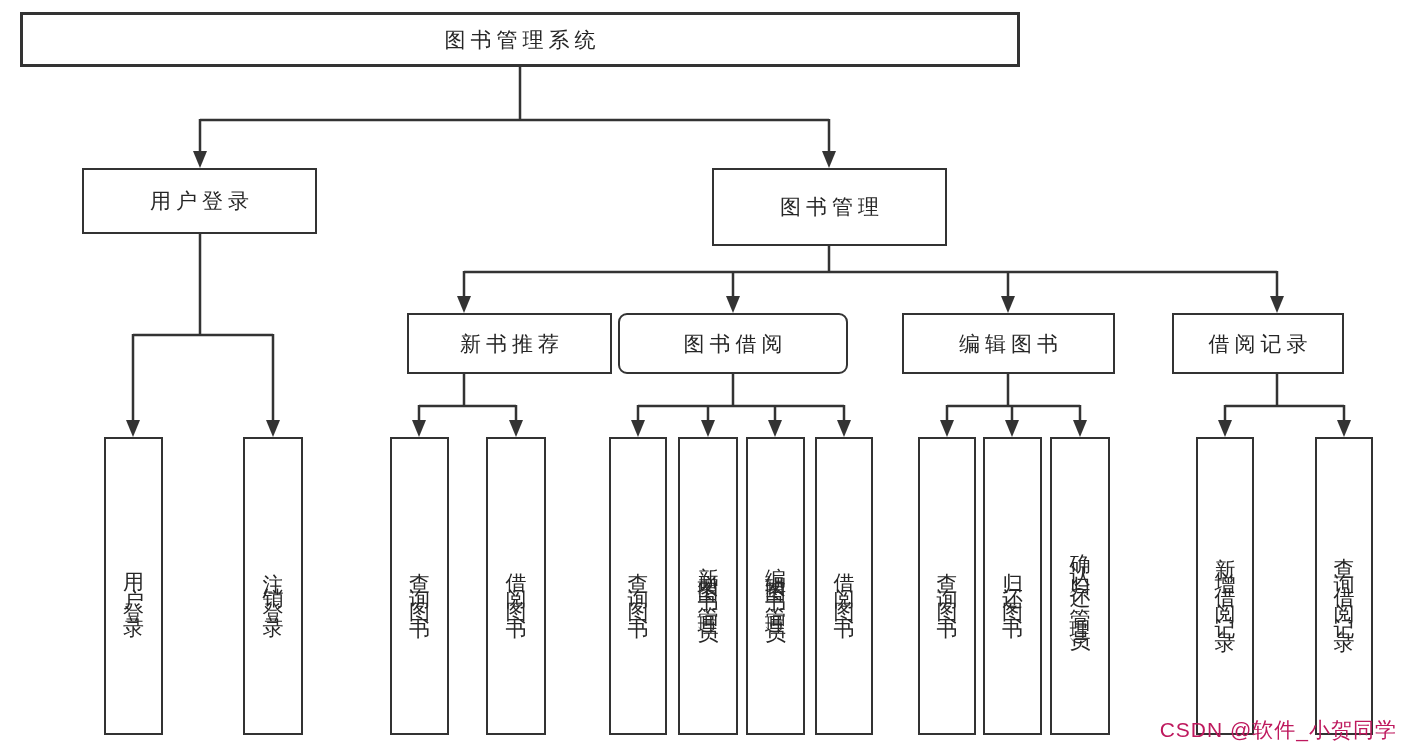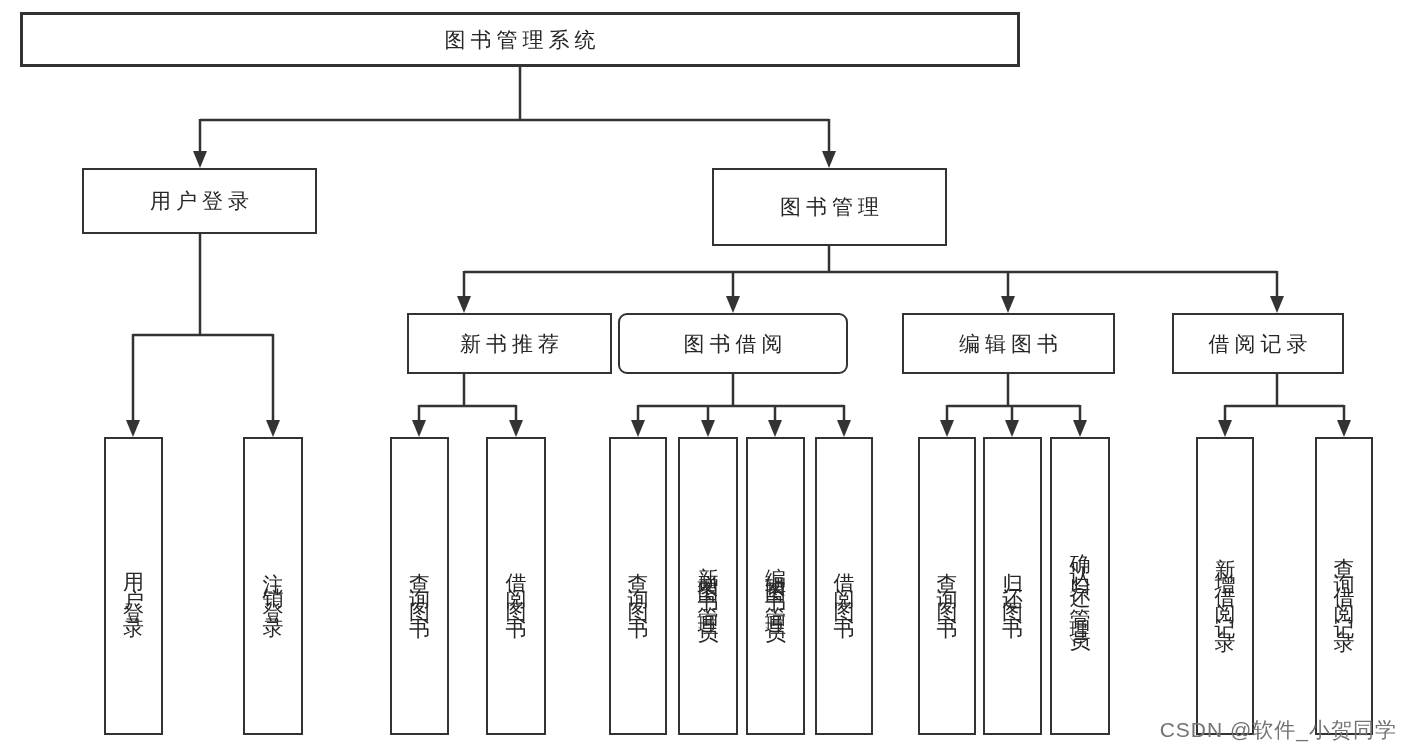--- a/index.html
+++ b/index.html
@@ -16,21 +16,21 @@
   .box.root{border-width:3px;}
   .h-label{font-size:21px;letter-spacing:5px;text-indent:5px;white-space:nowrap;}
   .v-label{
     writing-mode:vertical-rl;text-orientation:mixed;
     font-size:21px;line-height:1.05;letter-spacing:15px;white-space:nowrap;
   }
   .v-label.semi{letter-spacing:11px;}
   .v-label.dense{letter-spacing:8px;}
   .watermark{
     position:absolute;right:8px;top:716px;z-index:5;
-    font-size:21px;letter-spacing:1px;color:#737373;white-space:nowrap;
+    font-size:21px;letter-spacing:1px;color:#be185d;white-space:nowrap;
   }
 </style>
 </head>
 <body>
 
 <div class="stage">
 
   <svg class="connectors" viewBox="0 0 1405 747" fill="none" stroke="#333333" stroke-width="2.5">
     <g>
       <path d="M520 67 V120 M200 120 H829 M200 119 V155 M829 119 V155"></path>

